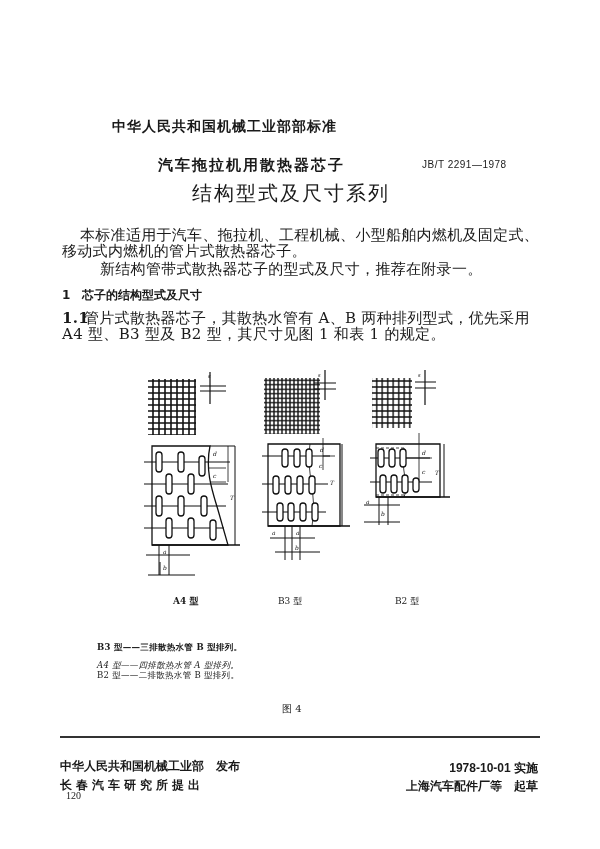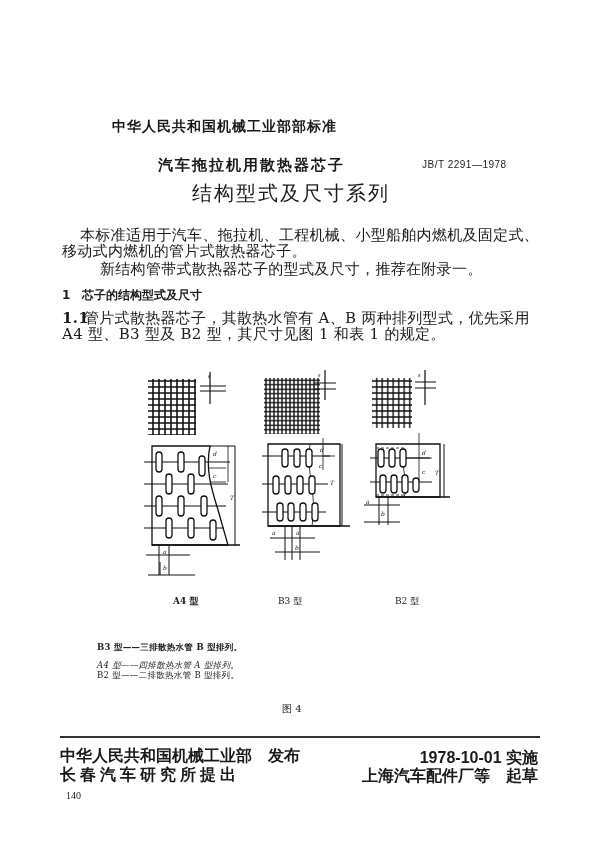--- a/index.html
+++ b/index.html
@@ -17,21 +17,21 @@
   .p2 { left: 80px; top: 261px; margin-left: 20px; }
   .sec { left: 62px; top: 287px; font-size: 12px; font-weight: bold; font-family: "DejaVu Sans", sans-serif; }
   .sec .num { display: inline-block; width: 20px; }
   .p3 { left: 62px; top: 310px; width: 490px; }
   .p3 .num { display: inline-block; width: 22px; font-weight: bold; }
   .fig { left: 0; top: 0; }
   .cap { font-size: 9px; }
   .legend { left: 97px; font-size: 8.5px; letter-spacing: 0.3px; }
   .fig-title { left: 282px; top: 702px; font-size: 10px; }
   .rule { left: 60px; top: 736px; width: 480px; height: 1.5px; background: #333; }
-  .foot { font-size: 16px; font-weight: bold; font-family: "DejaVu Sans", sans-serif; }
+  .foot { font-size: 12px; font-weight: bold; font-family: "DejaVu Sans", sans-serif; margin-top: 12px; }
   .foot-l1 { left: 60px; top: 746px; }
   .foot-l2 { left: 60px; top: 765px; letter-spacing: 4px; }
   .foot-r1 { right: 62px; top: 748px; font-weight: bold; font-family: "Liberation Sans", sans-serif; }
   .foot-r1 b { font-family: "DejaVu Sans", sans-serif; }
   .foot-r2 { right: 62px; top: 766px; }
   .page-num { left: 66px; top: 790px; font-size: 10px; font-family: "Liberation Serif", serif; }
 </style>
 </head>
 <body>
 
@@ -185,13 +185,13 @@
 <div class="abs rule"></div>
 
 <div class="abs foot foot-l1">中华人民共和国机械工业部　发布</div>
 <div class="abs foot foot-l2">长春汽车研究所提出</div>
 <div class="abs foot foot-r1">
   <span>1978-10-01</span>
   <b>实施</b>
 </div>
 <div class="abs foot foot-r2">上海汽车配件厂等　起草</div>
 
-<div class="abs page-num">140</div>
+<div class="abs page-num">120</div>
 
 </body></html>

